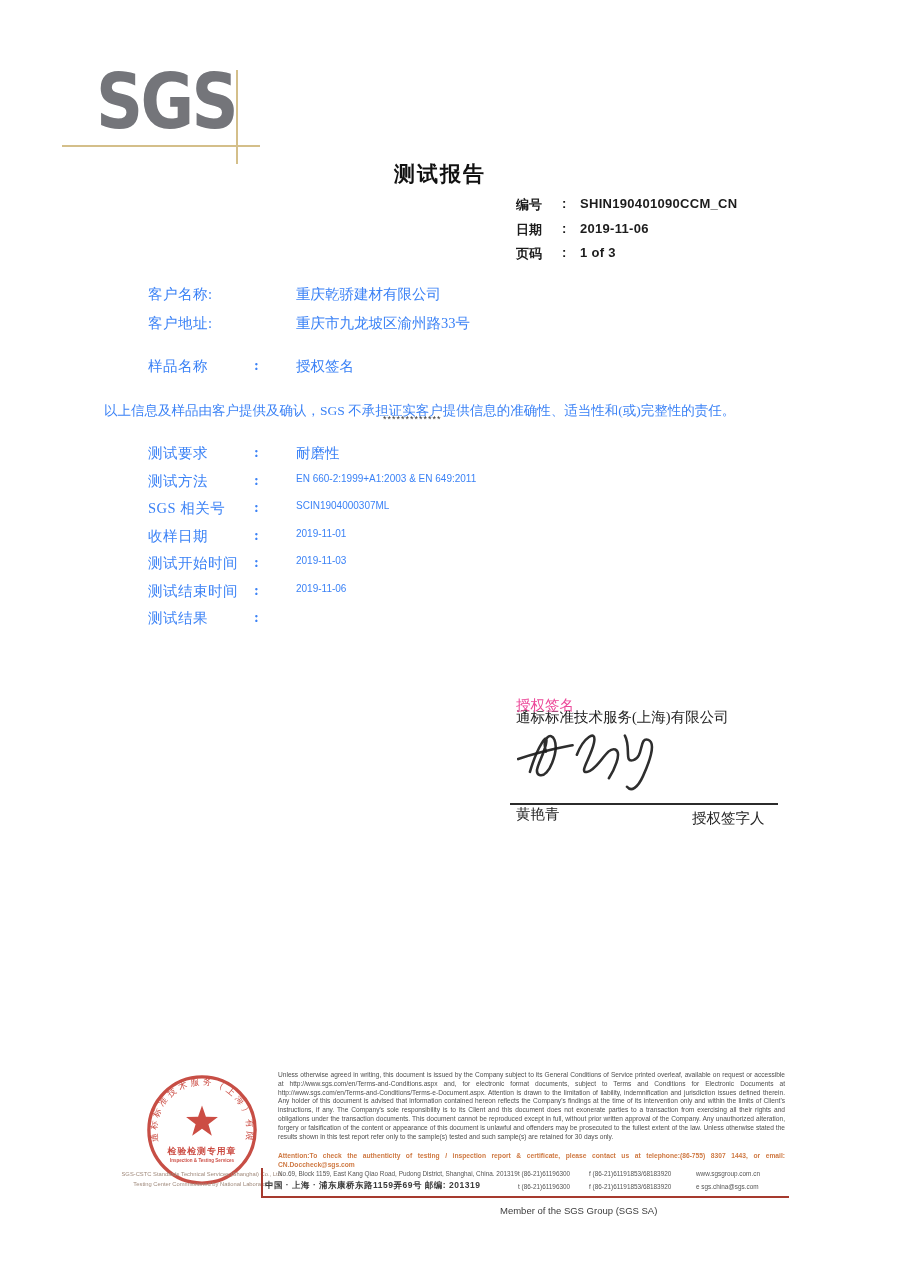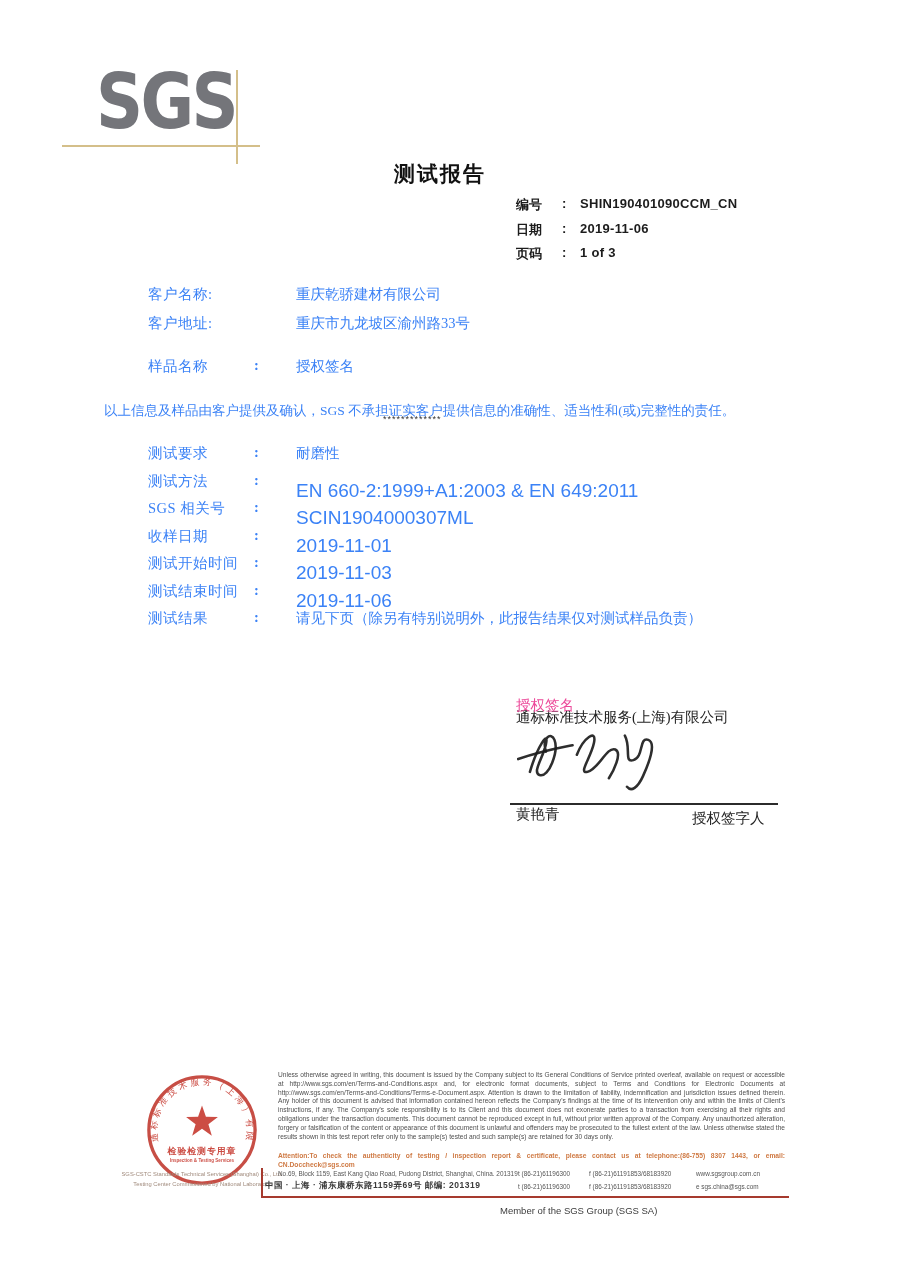--- a/index.html
+++ b/index.html
@@ -21,21 +21,21 @@
   .m1{top:196px}.m2{top:221px}.m3{top:245px}
   .m-lbl{position:absolute;left:504px;}
   .m-col{position:absolute;left:550px;}
   .m-val{position:absolute;left:568px;letter-spacing:.3px;}
 
   
   .field-row{position:absolute;left:0;width:900px;height:20px;font-size:14.5px;color:#3b82f6;margin-left:36px;}
   .f-lbl{position:absolute;left:112px;letter-spacing:.5px;}
   .f-col{position:absolute;left:218px;font-weight:bold;}
   .f-val{position:absolute;left:260px;}
-  .val-sans{font-family:"Liberation Sans",sans-serif;font-size:19px;top:8px;}
+  .val-sans{font-family:"Liberation Sans",sans-serif;font-size:10px;top:1px;}
   .cl1{top:285px}.cl2{top:314px}.smp{top:357px}
   .t1{top:444px}.t2{top:472px}.t3{top:499px}.t4{top:527px}.t5{top:554px}.t6{top:582px}.t7{top:609px}
 
   .disclaimer{position:absolute;left:104px;top:388px;width:720px;font-size:13.5px;color:#3b82f6;}
   .stars{position:absolute;left:383px;top:414px;font-family:"Liberation Sans",sans-serif;
          font-size:9px;letter-spacing:1px;color:#333;}
 
   
   .sig-company{position:absolute;left:516px;top:676px;font-size:14.5px;color:#232323;margin-top:32px;}
   .sig-authlabel{position:absolute;left:516px;top:696px;font-size:14.5px;color:#ec4899;}
@@ -149,21 +149,20 @@
     <span class="f-val val-sans">2019-11-03</span>
   </div>
   <div class="field-row t6">
     <span class="f-lbl">测试结束时间</span>
     <span class="f-col">:</span>
     <span class="f-val val-sans">2019-11-06</span>
   </div>
   <div class="field-row t7">
     <span class="f-lbl">测试结果</span>
     <span class="f-col">:</span>
-    <span class="f-val">请见下页（除另有特别说明外，此报告结果仅对测试样品负责）</span>
   </div>
 
   <div class="sig-company">通标标准技术服务(上海)有限公司</div>
   <div class="sig-authlabel">授权签名</div>
   <svg class="sig-svg" width="160" height="88" viewBox="0 0 150 82">
     <path d="M14,54 C21,30 32,14 29,28 C26,42 16,54 23,57 C32,60 41,34 37,24 C34,16 25,22 29,35"></path>
     <path d="M3,42 C26,34 44,31 54,29"></path>
     <path d="M58,38 C64,22 77,13 74,27 C71,41 59,56 68,54 C79,51 86,30 94,33 C101,36 92,54 88,60"></path>
     <path d="M103,20 C109,31 102,46 111,43 C121,40 116,21 125,24 C133,27 125,47 120,58 C115,69 109,73 105,68"></path>
   </svg>

